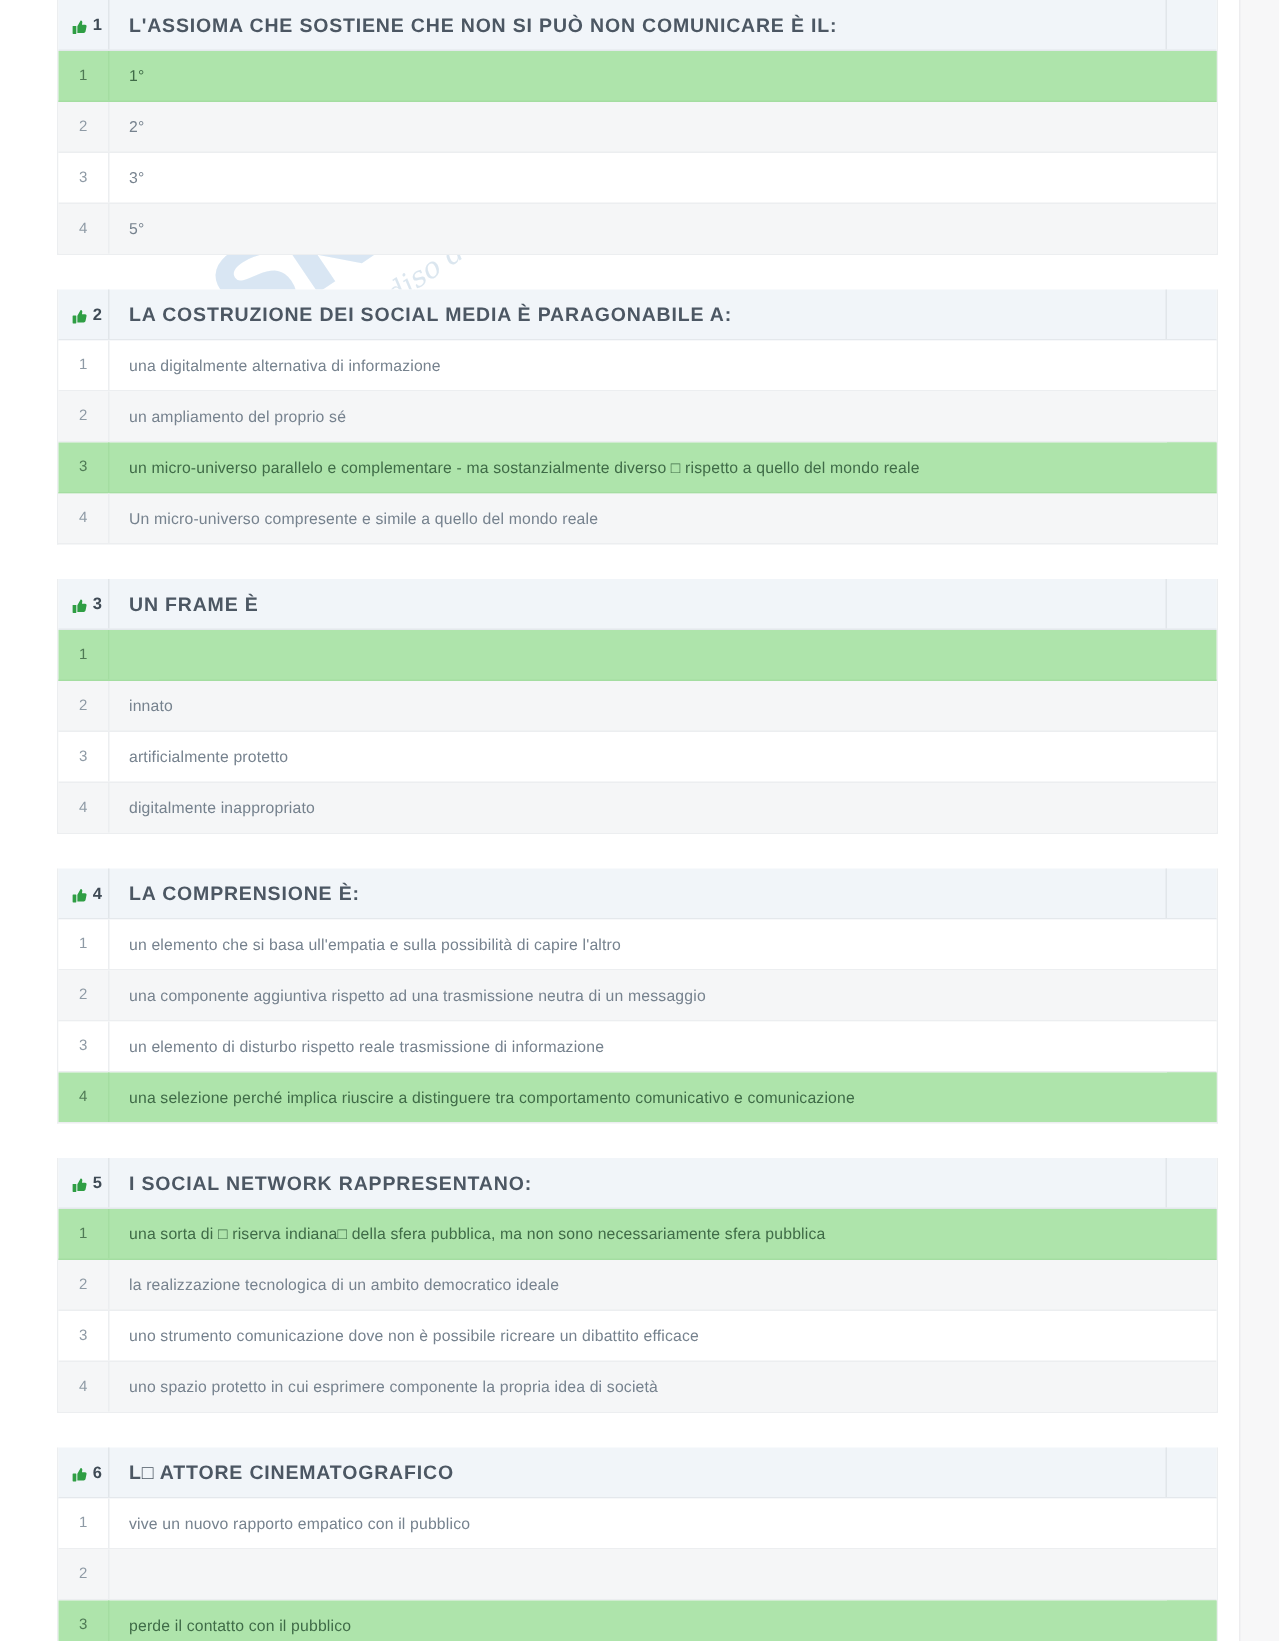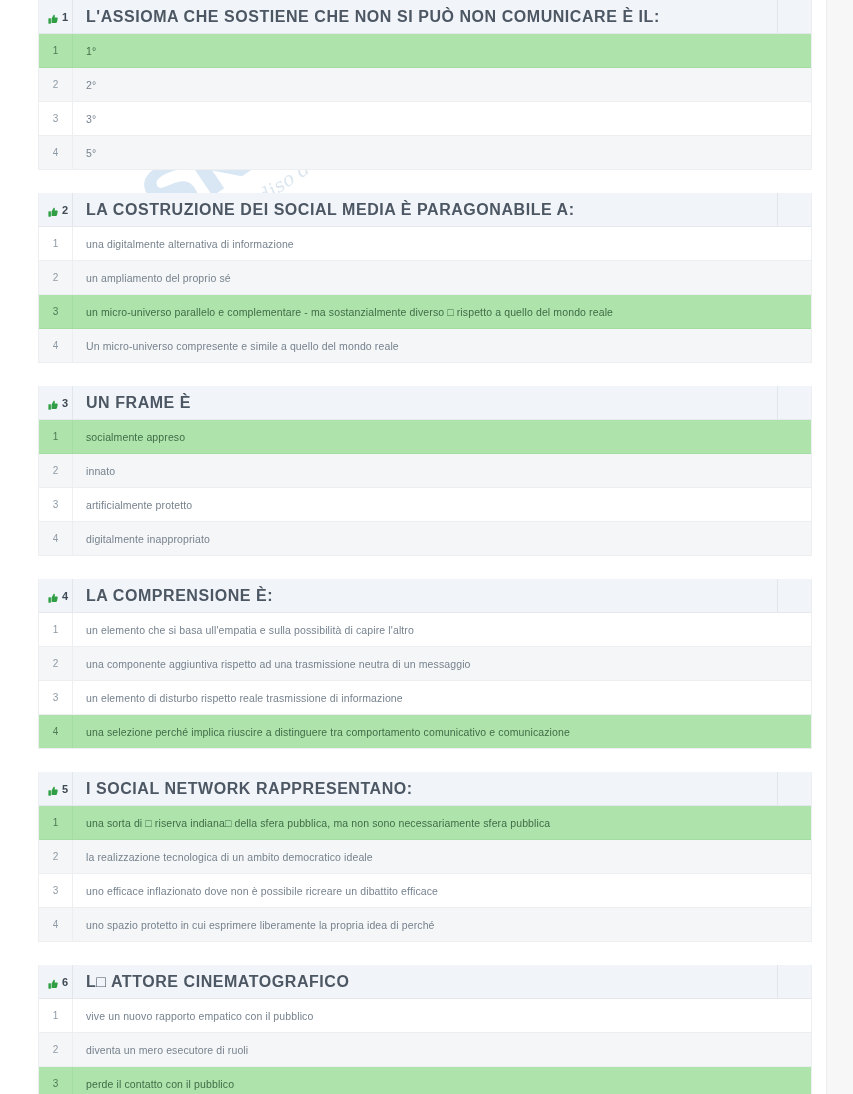--- a/index.html
+++ b/index.html
@@ -145,21 +145,21 @@
   .q-head-sep {
     width: 1px;
     background: #e1e6ea;
     margin: 0;
   }
   .q-head-title {
     flex: 1;
     display: flex;
     align-items: center;
     padding-left: 13px;
-    font-size: 16px;
+    font-size: 13px;
     font-weight: bold;
     letter-spacing: 0.55px;
     color: #4c5763;
     text-transform: uppercase;
   }
   .q-head-tail {
     width: 33px;
     border-left: 1px solid #e1e6ea;
   }
 
@@ -307,21 +307,20 @@
               </svg></span>
             <span class="q-head-index">3</span>
           </div>
           <div class="q-head-sep"></div>
           <div class="q-head-title">UN FRAME È</div>
           <div class="q-head-tail"></div>
         </div>
         <div class="opt-row correct">
           <div class="opt-num">1</div>
           <div class="opt-sep"></div>
-          <div class="opt-text">socialmente appreso</div>
           <div class="opt-tail"></div>
         </div>
         <div class="opt-row alt">
           <div class="opt-num">2</div>
           <div class="opt-sep"></div>
           <div class="opt-text">innato</div>
           <div class="opt-tail"></div>
         </div>
         <div class="opt-row">
           <div class="opt-num">3</div>
@@ -395,27 +394,27 @@
         </div>
         <div class="opt-row alt">
           <div class="opt-num">2</div>
           <div class="opt-sep"></div>
           <div class="opt-text">la realizzazione tecnologica di un ambito democratico ideale</div>
           <div class="opt-tail"></div>
         </div>
         <div class="opt-row">
           <div class="opt-num">3</div>
           <div class="opt-sep"></div>
-          <div class="opt-text">uno efficace inflazionato dove non è possibile ricreare un dibattito efficace</div>
+          <div class="opt-text">uno strumento comunicazione dove non è possibile ricreare un dibattito efficace</div>
           <div class="opt-tail"></div>
         </div>
         <div class="opt-row alt">
           <div class="opt-num">4</div>
           <div class="opt-sep"></div>
-          <div class="opt-text">uno spazio protetto in cui esprimere liberamente la propria idea di perché</div>
+          <div class="opt-text">uno spazio protetto in cui esprimere componente la propria idea di società</div>
           <div class="opt-tail"></div>
         </div>
       </div>
       <div class="question-block">
         <div class="q-head">
           <div class="q-head-num">
             <span class="thumb-icon"><svg viewBox="0 0 16 16" width="11" height="11" aria-hidden="true">
                 <path fill="#2f9e44" d="M5.2 6.6 8.1 1.4c.2-.4.7-.5 1.1-.3.6.3.9 1 .8 1.7l-.4 2.3h3.1c.9 0 1.6.8 1.4 1.7l-1 4.9c-.2.8-.9 1.3-1.7 1.3H5.2V6.6z"></path>
                 <rect fill="#2f9e44" x="0.6" y="6.2" width="3.6" height="7.8" rx="0.6"></rect>
               </svg></span>
@@ -427,21 +426,20 @@
         </div>
         <div class="opt-row">
           <div class="opt-num">1</div>
           <div class="opt-sep"></div>
           <div class="opt-text">vive un nuovo rapporto empatico con il pubblico</div>
           <div class="opt-tail"></div>
         </div>
         <div class="opt-row alt">
           <div class="opt-num">2</div>
           <div class="opt-sep"></div>
-          <div class="opt-text">diventa un mero esecutore di ruoli</div>
           <div class="opt-tail"></div>
         </div>
         <div class="opt-row correct">
           <div class="opt-num">3</div>
           <div class="opt-sep"></div>
           <div class="opt-text">perde il contatto con il pubblico</div>
           <div class="opt-tail"></div>
         </div>
       </div>
     </div>

